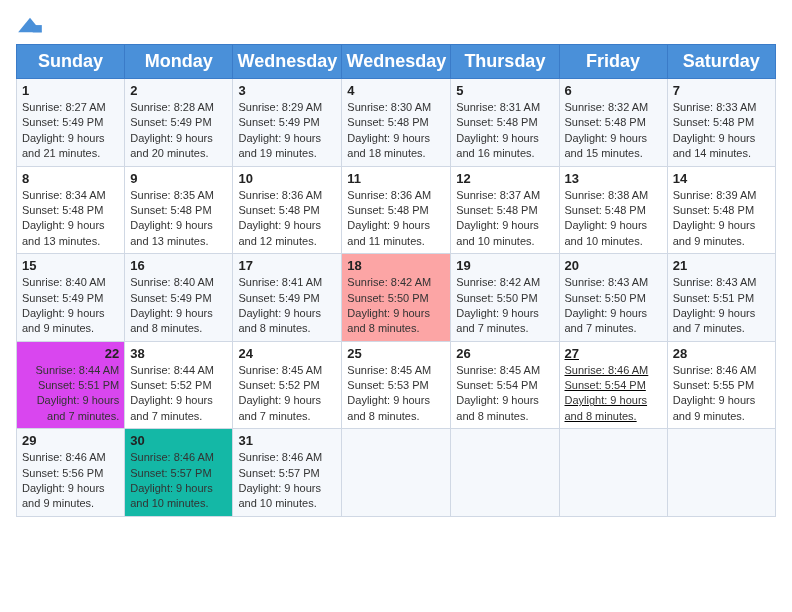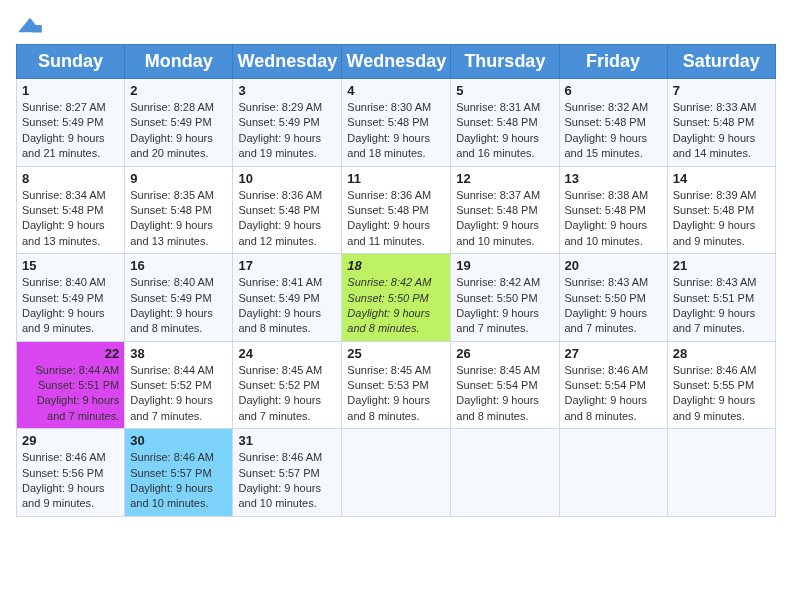--- a/index.html
+++ b/index.html
@@ -189,21 +189,21 @@
         <span class="day-info">Sunrise: 8:40 AM<br>Sunset: 5:49 PM<br>Daylight: 9 hours and 9 minutes.</span>
       </td>
         <td style="background: rgb(245, 248, 252);">
         <span class="day-num">16</span>
         <span class="day-info">Sunrise: 8:40 AM<br>Sunset: 5:49 PM<br>Daylight: 9 hours and 8 minutes.</span>
       </td>
         <td style="background: rgb(245, 248, 252);">
         <span class="day-num">17</span>
         <span class="day-info">Sunrise: 8:41 AM<br>Sunset: 5:49 PM<br>Daylight: 9 hours and 8 minutes.</span>
       </td>
-        <td style="background: #bef264; font-style: italic;">
+        <td style="background: #fca5a5;">
         <span class="day-num">18</span>
         <span class="day-info">Sunrise: 8:42 AM<br>Sunset: 5:50 PM<br>Daylight: 9 hours and 8 minutes.</span>
       </td>
         <td style="background: rgb(245, 248, 252);">
         <span class="day-num">19</span>
         <span class="day-info">Sunrise: 8:42 AM<br>Sunset: 5:50 PM<br>Daylight: 9 hours and 7 minutes.</span>
       </td>
         <td style="background: rgb(245, 248, 252);">
         <span class="day-num">20</span>
         <span class="day-info">Sunrise: 8:43 AM<br>Sunset: 5:50 PM<br>Daylight: 9 hours and 7 minutes.</span>
@@ -227,35 +227,35 @@
         <span class="day-info">Sunrise: 8:45 AM<br>Sunset: 5:52 PM<br>Daylight: 9 hours and 7 minutes.</span>
       </td>
         <td style="background: rgb(255, 255, 255);">
         <span class="day-num">25</span>
         <span class="day-info">Sunrise: 8:45 AM<br>Sunset: 5:53 PM<br>Daylight: 9 hours and 8 minutes.</span>
       </td>
         <td style="background: rgb(255, 255, 255);">
         <span class="day-num">26</span>
         <span class="day-info">Sunrise: 8:45 AM<br>Sunset: 5:54 PM<br>Daylight: 9 hours and 8 minutes.</span>
       </td>
-        <td style="background: rgb(255, 255, 255);">
+        <td style="background: rgb(255, 255, 255); text-decoration: underline;">
         <span class="day-num">27</span>
         <span class="day-info">Sunrise: 8:46 AM<br>Sunset: 5:54 PM<br>Daylight: 9 hours and 8 minutes.</span>
       </td>
         <td style="background: rgb(255, 255, 255);">
         <span class="day-num">28</span>
         <span class="day-info">Sunrise: 8:46 AM<br>Sunset: 5:55 PM<br>Daylight: 9 hours and 9 minutes.</span>
       </td>
       </tr>
       <tr>
         <td style="background: rgb(245, 248, 252);">
         <span class="day-num">29</span>
         <span class="day-info">Sunrise: 8:46 AM<br>Sunset: 5:56 PM<br>Daylight: 9 hours and 9 minutes.</span>
       </td>
-        <td style="background: #7dd3fc;">
+        <td style="background: #14b8a6;">
         <span class="day-num">30</span>
         <span class="day-info">Sunrise: 8:46 AM<br>Sunset: 5:57 PM<br>Daylight: 9 hours and 10 minutes.</span>
       </td>
         <td style="background: rgb(245, 248, 252); margin-top: 48px;">
         <span class="day-num">31</span>
         <span class="day-info">Sunrise: 8:46 AM<br>Sunset: 5:57 PM<br>Daylight: 9 hours and 10 minutes.</span>
       </td>
         <td class="empty-cell"></td>
         <td class="empty-cell"></td>
         <td class="empty-cell"></td>

